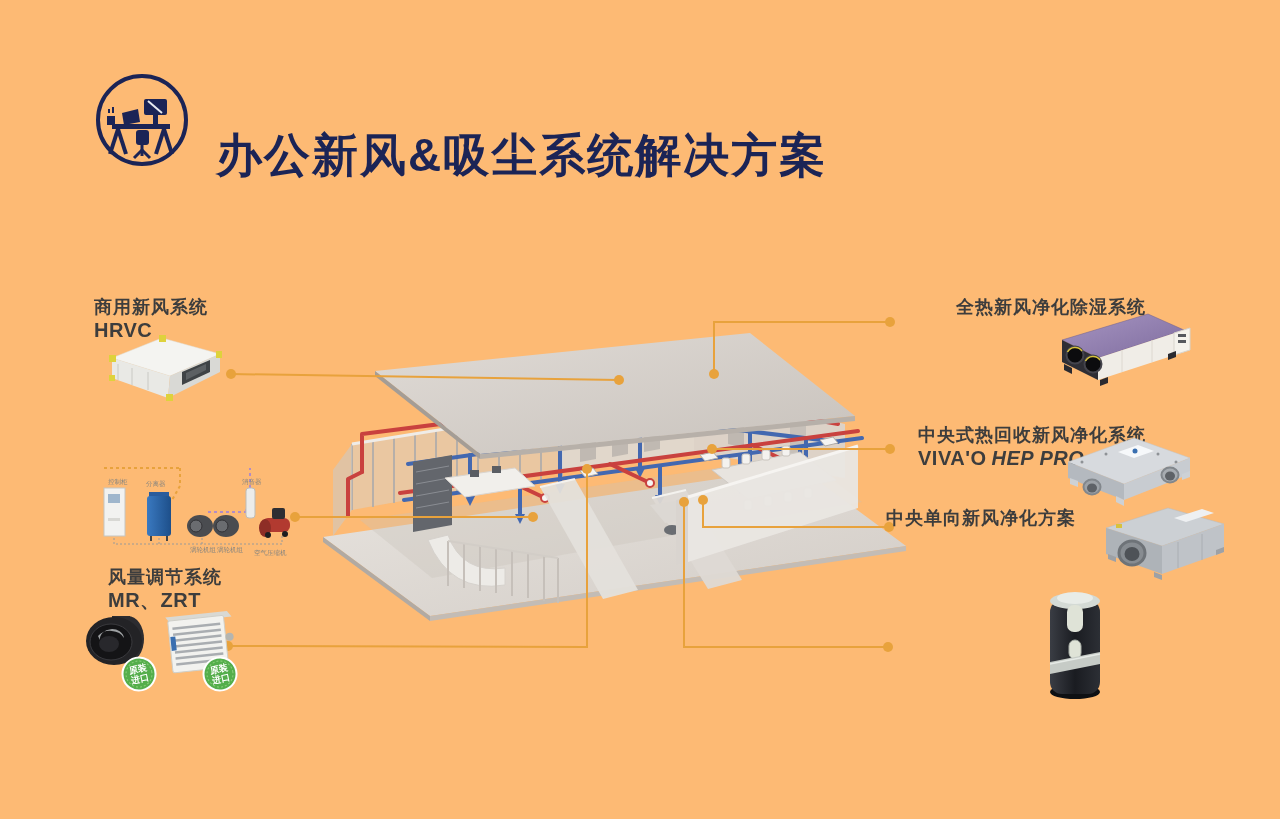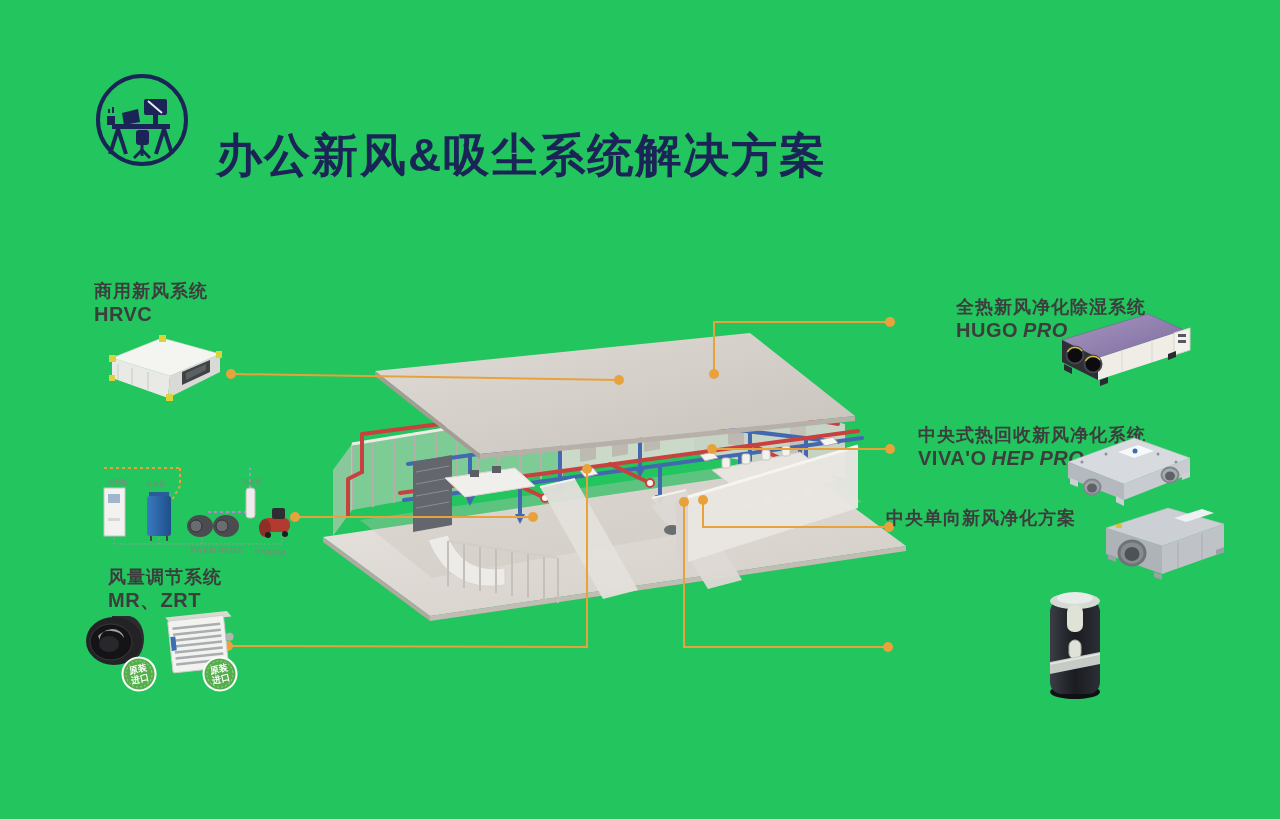--- a/index.html
+++ b/index.html
@@ -1,17 +1,17 @@
 <!DOCTYPE html>
 <html><head>
 <meta charset="utf-8">
 <style>
   html,body{margin:0;padding:0;}
   body{width:1280px;height:819px;background:#e9ecf1;font-family:"Liberation Sans","DejaVu Sans",sans-serif;overflow:hidden;}
-  .stage{position:relative;width:1280px;height:819px;background:#22c55e;}
+  .stage{position:relative;width:1280px;height:819px;background:#fdba74;}
   .scene{position:absolute;left:0;top:0;width:1280px;height:819px;}
   .abs{position:absolute;}
   .page-title{position:absolute;left:216px;top:94px;font-size:46px;font-weight:800;letter-spacing:2px;color:#1b2456;white-space:nowrap;}
   .grp{position:absolute;color:#3d3d3d;font-weight:700;line-height:23px;white-space:nowrap;}
   .grp .name{font-size:18px;letter-spacing:1px;}
   .grp .model{font-size:20px;letter-spacing:.5px;}
   .sfx{font-style:italic;margin-left:5px;}
   svg text{font-family:"Liberation Sans","DejaVu Sans",sans-serif;}
   .ds-lbl{font-size:6.5px;fill:#85847f;}
   .badge-t{font-size:9px;font-weight:700;fill:#ffffff;}
@@ -216,32 +216,31 @@
       <line x1="50" y1="75" x2="50" y2="86" stroke-width="3"></line>
       <line x1="50" y1="80" x2="42" y2="88" stroke-width="3"></line>
       <line x1="50" y1="80" x2="58" y2="88" stroke-width="3"></line>
       <rect x="15" y="46" width="8" height="9" stroke="none"></rect>
       <line x1="17" y1="39" x2="17" y2="43" stroke-width="2"></line>
       <line x1="21" y1="37" x2="21" y2="43" stroke-width="2"></line>
     </g>
   </svg>
   <h1 class="page-title">办公新风&amp;吸尘系统解决方案</h1>
 
-  <div class="grp" style="left:94px;top:280px">
+  <div class="grp" style="left:94px;top:296px">
     <div class="name">商用新风系统</div>
     <div class="model">HRVC</div>
   </div>
   <div class="grp" style="left:108px;top:566px">
     <div class="name">风量调节系统</div>
     <div class="model">MR、ZRT</div>
   </div>
 
   <div class="grp" style="left:956px;top:296px">
     <div class="name">全热新风净化除湿系统</div>
-    <div class="model"><span>HUGO</span><span class="sfx">PRO</span></div>
   </div>
   <div class="grp" style="left:918px;top:424px">
     <div class="name">中央式热回收新风净化系统</div>
     <div class="model"><span>VIVA'O</span><span class="sfx">HEP PRO</span></div>
   </div>
   <div class="grp" style="left:886px;top:507px">
     <div class="name">中央单向新风净化方案</div>
   </div>
 
   <svg class="abs" style="left:104px;top:332px" width="118" height="72" viewBox="0 0 118 72">

